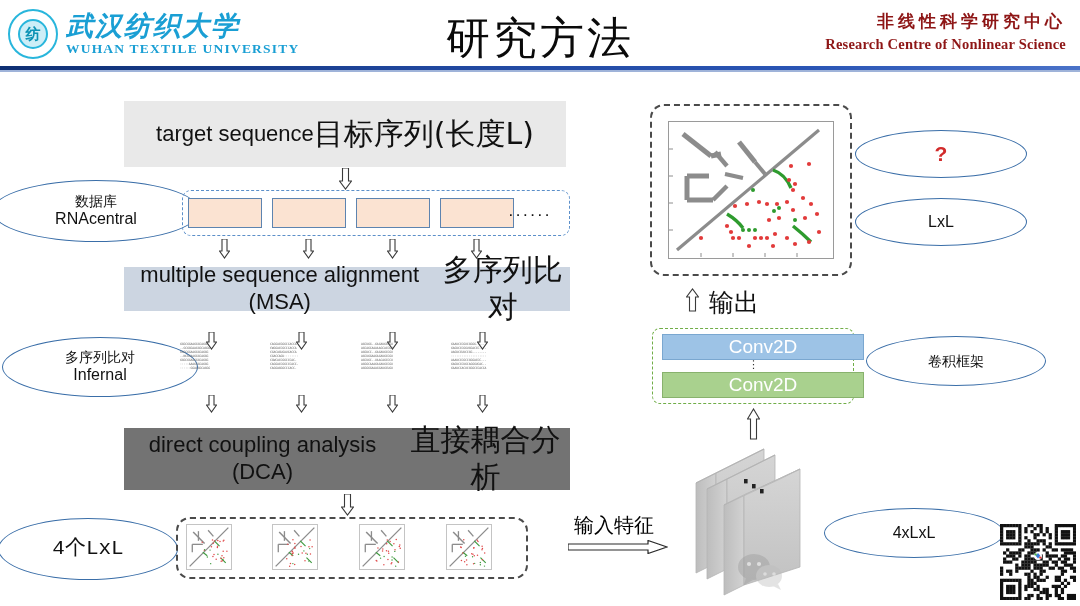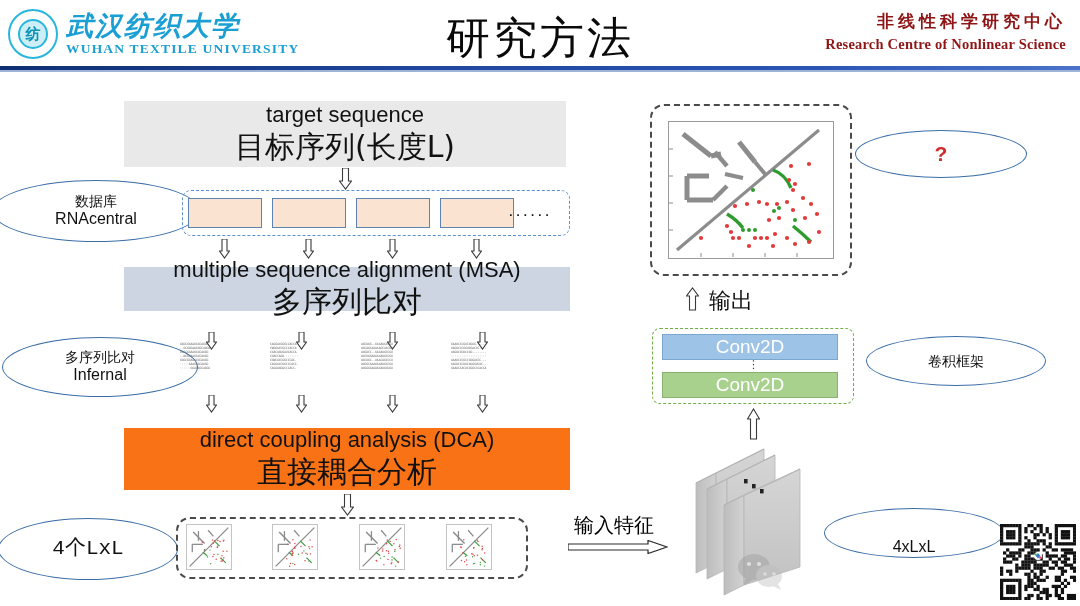--- a/index.html
+++ b/index.html
@@ -64,31 +64,31 @@
     background:linear-gradient(to right,#0e2f73 0%, #20479e 40%, #2a55b5 75%, #4a72c8 100%);
   }
   .header-rule2 {
     position:absolute; left:0; top:70px; width:1080px; height:1.5px;
     background:#9fb3d9;
   }
 
   
   .stage-box {
     position:absolute;
-    display:flex; flex-direction:column;
+    display:flex; 
     align-items:center; justify-content:center;
     text-align:center; line-height:1.22;
     color:#111;
   }
   .stage-box .en { font-size:22px; font-family:"Liberation Sans", sans-serif; }
   .stage-box .cn { font-size:30px; font-family:"DejaVu Sans", sans-serif; }
 
   #box-target   { left:124px; top:101px; width:442px; height:66px; background:#e9e9e9; }
   #box-msa      { left:124px; top:267px; width:446px; height:44px; background:#ccd5e1; }
-  #box-dca      { left:124px; top:428px; width:446px; height:62px; background:#f97316; }
+  #box-dca      { left:124px; top:428px; width:446px; height:62px; background:#737373; }
 
   
   .ellipse {
     position:absolute;
     border:1.6px solid #3a6ea8;
     border-radius:50%;
     background:transparent;
     display:flex; flex-direction:column;
     align-items:center; justify-content:center;
     text-align:center; line-height:1.18; color:#111;
@@ -96,21 +96,21 @@
   .ellipse .cn { font-size:14px; font-family:"DejaVu Sans", sans-serif; }
   .ellipse .en { font-size:16px; font-family:"Liberation Sans", sans-serif; }
   .ellipse .one { font-size:21px; font-family:Liberation Mono, monospace; }
 
   #ell-db       { left:-8px;  top:180px; width:208px; height:62px; }
   #ell-infernal { left:2px;   top:337px; width:196px; height:60px; }
   #ell-4lxl     { left:-2px;  top:518px; width:180px; height:62px; }
   #ell-q        { left:855px; top:130px; width:172px; height:48px; }
   #ell-lxl      { left:855px; top:198px; width:172px; height:48px; }
   #ell-conv     { left:866px; top:336px; width:180px; height:50px; }
-  #ell-4xlxl    { left:824px; top:508px; width:180px; height:50px;justify-content:flex-end; }
+  #ell-4xlxl    { left:824px; top:508px; width:180px; height:50px; }
   #ell-q .qmark { font-size:21px; color:#d22b2b; font-weight:bold; }
 
   
   .dash-blue {
     position:absolute;
     border:1.6px dashed #5b8fc9;
     border-radius:9px;
     background:transparent;
   }
   .dashdot-dark {
@@ -164,38 +164,38 @@
   .mini-map svg { display:block; }
 
   
   #big-map {
     position:absolute; left:668px; top:121px; width:166px; height:138px;
     border:1px solid #9a9a9a; background:#fff;
   }
 
   
   .conv-box {
-    position:absolute; left:662px; width:176px; height:26px;
+    position:absolute; left:662px; width:202px; height:26px;
     display:flex; align-items:center; justify-content:center;
     color:#ffffff; font-size:19px;
     font-family:"Liberation Sans", sans-serif;
   }
   #conv-top { top:334px; background:#9dc3e6; border:1px solid #7aa7d0; }
   #conv-bot { top:372px; background:#a9d18e; border:1px solid #88b26d; }
   .conv-vdots {
     position:absolute; left:748px; top:361px;
     font-size:11px; color:#333; line-height:0.6;
     text-align:center; letter-spacing:0;
     font-family:"Liberation Sans", sans-serif;
   }
 
   
   .lbl-out {
     position:absolute; left:686px; top:286px;
-    font-size:22px; color:#111; font-family:"DejaVu Sans", sans-serif;
+    font-size:25px; color:#111; font-family:"DejaVu Sans", sans-serif;
     display:flex; align-items:center; gap:10px;
   }
   .lbl-infeat {
     position:absolute; left:574px; top:512px;
     font-size:20px; color:#000000; font-family:"DejaVu Sans", sans-serif;
   }
   .harrow {
     position:absolute; left:568px; top:540px; width:100px; height:14px;
   }
 
@@ -695,20 +695,23 @@
         <circle cx="104" cy="124" r="2.1" fill="#e23a3a"></circle>
         <circle cx="126" cy="122" r="2.1" fill="#e23a3a"></circle>
         <circle cx="140" cy="120" r="2.1" fill="#e23a3a"></circle>
         <circle cx="150" cy="110" r="2.1" fill="#e23a3a"></circle>
       </svg></div>
 
   <div class="ellipse" id="ell-q">
     <div class="qmark">?</div>
   </div>
 
+  <div class="ellipse" id="ell-lxl">
+    <div class="en">LxL</div>
+  </div>
 
   <div class="ellipse" id="ell-4xlxl">
     <div class="en">4xLxL</div>
   </div>
 
   <div class="wechat-mark">
     <svg width="52" height="40" viewBox="0 0 52 40">
       <ellipse cx="18" cy="16" rx="16" ry="13" fill="#9a9a9a"></ellipse>
       <polygon points="10,26 8,34 17,29" fill="#9a9a9a"></polygon>
       <ellipse cx="33" cy="25" rx="13" ry="11" fill="#bdbdbd"></ellipse>

